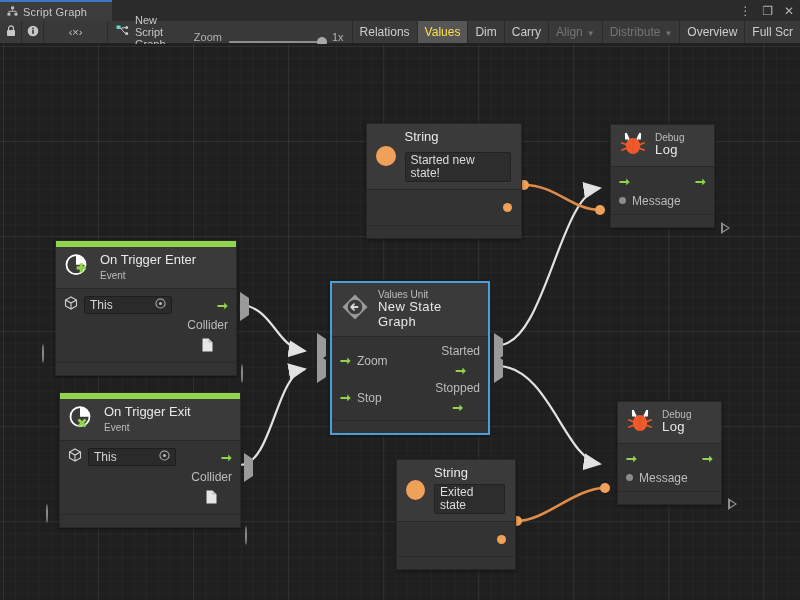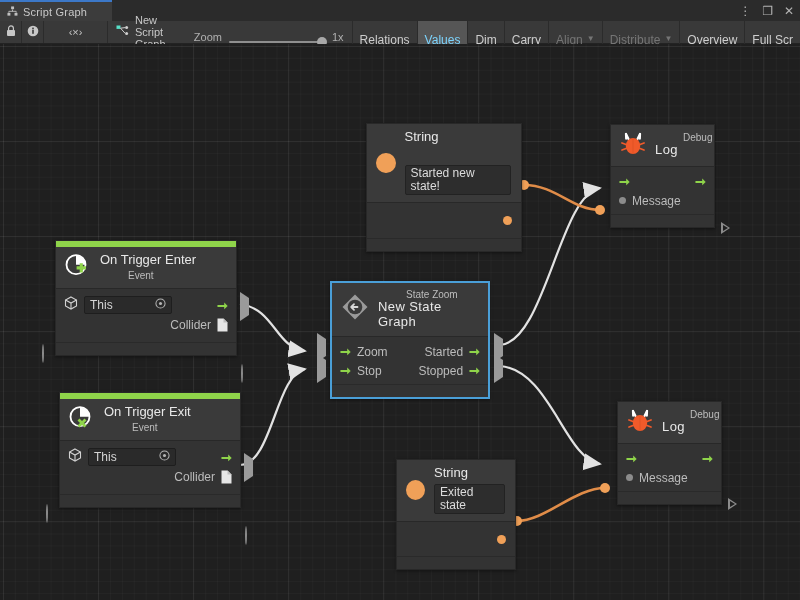--- a/index.html
+++ b/index.html
@@ -55,25 +55,25 @@
   .slider-track {
     width: 96px; height: 2px; background: #8f8f8f; border-radius: 1px;
     position: relative;
   }
   .slider-knob {
     position: absolute; right: -2px; top: -4px;
     width: 10px; height: 10px; border-radius: 50%; background: #a8a8a8;
   }
   .tb-right { margin-left: auto; display: flex; align-items: stretch; }
   .tb-item {
-    display: flex; align-items: flex-start; gap: 4px;
-    padding: 12px 7px; border-left: 1px solid #2b2b2b;
+    display: flex; align-items: center; gap: 4px;
+    padding: 0 7px; border-left: 1px solid #2b2b2b;
     color: #cdcdcd; font-size: 12px; white-space: nowrap;
   }
-  .tb-item.active { background: #565656; color: #7dd3fc; }
+  .tb-item.active { background: #565656; color: #fde047; }
   .tb-item.dim { color: #757575; }
   .caret { font-size: 8px; position: relative; top: 1px; }
 
   
   .canvas {
     position: absolute; left: 0; top: 44px; width: 800px; height: 556px;
     background-color: #1f1f1f;
     background-image:
       linear-gradient(to right, rgba(255,255,255,.024) 1px, transparent 1px),
       linear-gradient(to bottom, rgba(255,255,255,.024) 1px, transparent 1px),
@@ -94,33 +94,33 @@
   }
   .node.selected { border: 2px solid #4a9fd8; padding: 0; }
   .node-accent { height: 6px; background: #8fd44a; }
   .node-head {
     display: flex; align-items: center; gap: 9px;
     padding: 6px 10px 7px 9px;
     background: #3a3a3a;
     border-bottom: 1px solid #282828;
   }
   .node-titles { display: flex; flex-direction: column; line-height: 1.12; }
-  .t-small { color: #bdbdbd; font-size: 10px; margin-left: 28px; }
+  .t-small { color: #bdbdbd; font-size: 10px; }
   .t-big { color: #e8e8e8; font-size: 13px; letter-spacing: .4px; }
   .t-one { color: #e8e8e8; font-size: 13px; }
   .node-body { background: #333333; padding: 5px 0 4px; }
   .node-foot {
     background: #333333; height: 13px; border-top: 1px solid #2a2a2a;
   }
   .row {
     display: flex; align-items: center; justify-content: space-between;
     padding: 2px 8px; min-height: 19px; gap: 6px;
   }
   .row-l { display: flex; align-items: center; gap: 6px; }
-  .row-r { display: flex; gap: 6px; }
+  .row-r { display: flex; align-items: center; gap: 6px; flex-direction: column; }
   .plabel { color: #bcbcbc; font-size: 12px; }
   .arrow-g { color: #8fd44a; font-size: 13px; line-height: 1; font-weight: bold; }
   .dot-gray { width: 7px; height: 7px; border-radius: 50%; background: #8c8c8c; display:inline-block; }
   .dot-orange { width: 9px; height: 9px; border-radius: 50%; background: #f0a058; display:inline-block; }
   .field {
     background: #2a2a2a; border: 1px solid #1e1e1e; border-radius: 2px;
     color: #d6d6d6; font-size: 12px; padding: 1px 5px;
     display: flex; align-items: center; justify-content: space-between; 
   }
   .str-field { background: #2d2d2d; border: 1px solid #222; border-radius: 2px;
@@ -274,21 +274,21 @@
       <path d="M517,477 C545,477 575,444 605,444" stroke="#e08c48" stroke-width="2.6" fill="none"></path>
       <circle cx="517" cy="477" r="5" fill="#f0a058"></circle>
       <circle cx="605" cy="444" r="5" fill="#f0a058"></circle>
     </svg>
 
     <div class="node" style="left:366px; top:79px; width:156px;">
       <div class="node-head">
         <span class="dot-orange" style="width:20px;height:20px;"></span>
         <div class="node-titles">
           <span class="t-one">String</span>
-          <span class="str-field" style="margin-top:20px;">Started new state!</span>
+          <span class="str-field" style="margin-top:7px;">Started new state!</span>
         </div>
       </div>
       <div class="node-body" style="height:35px; position:relative;">
         <span class="dot-orange" style="position:absolute; right:9px; top:13px;"></span>
       </div>
       <div class="node-foot"></div>
     </div>
 
     <div class="node" style="left:610px; top:80px; width:105px;">
       <div class="node-head">
@@ -387,21 +387,21 @@
     <div class="node selected" style="left:330px; top:237px; width:160px;">
       <div class="node-head">
         <span>
           <svg width="28" height="28" viewBox="0 0 28 28">
             <path d="M14 1.5 L18.5 6 L22 9.5 L26.5 14 L22 18.5 L18.5 22 L14 26.5 L9.5 22 L6 18.5 L1.5 14 L6 9.5 L9.5 6 Z" fill="#9a9a9a"></path>
             <circle cx="14" cy="14" r="7.3" fill="#3a3a3a"></circle>
             <path d="M16.5 14 H10.5 M13 11.2 L10.2 14 L13 16.8" stroke="#d8d8d8" stroke-width="1.8" fill="none" stroke-linecap="round" stroke-linejoin="round"></path>
           </svg>
         </span>
         <div class="node-titles">
-          <span class="t-small">State Zoom</span>
+          <span class="t-small">Values Unit</span>
           <span class="t-big">New State Graph</span>
         </div>
       </div>
       <div class="node-body">
         <div class="row">
           <span class="row-l">
             <span class="arrow-g">➞</span>
             <span class="plabel">Zoom</span>
           </span>
           <span class="row-r">

